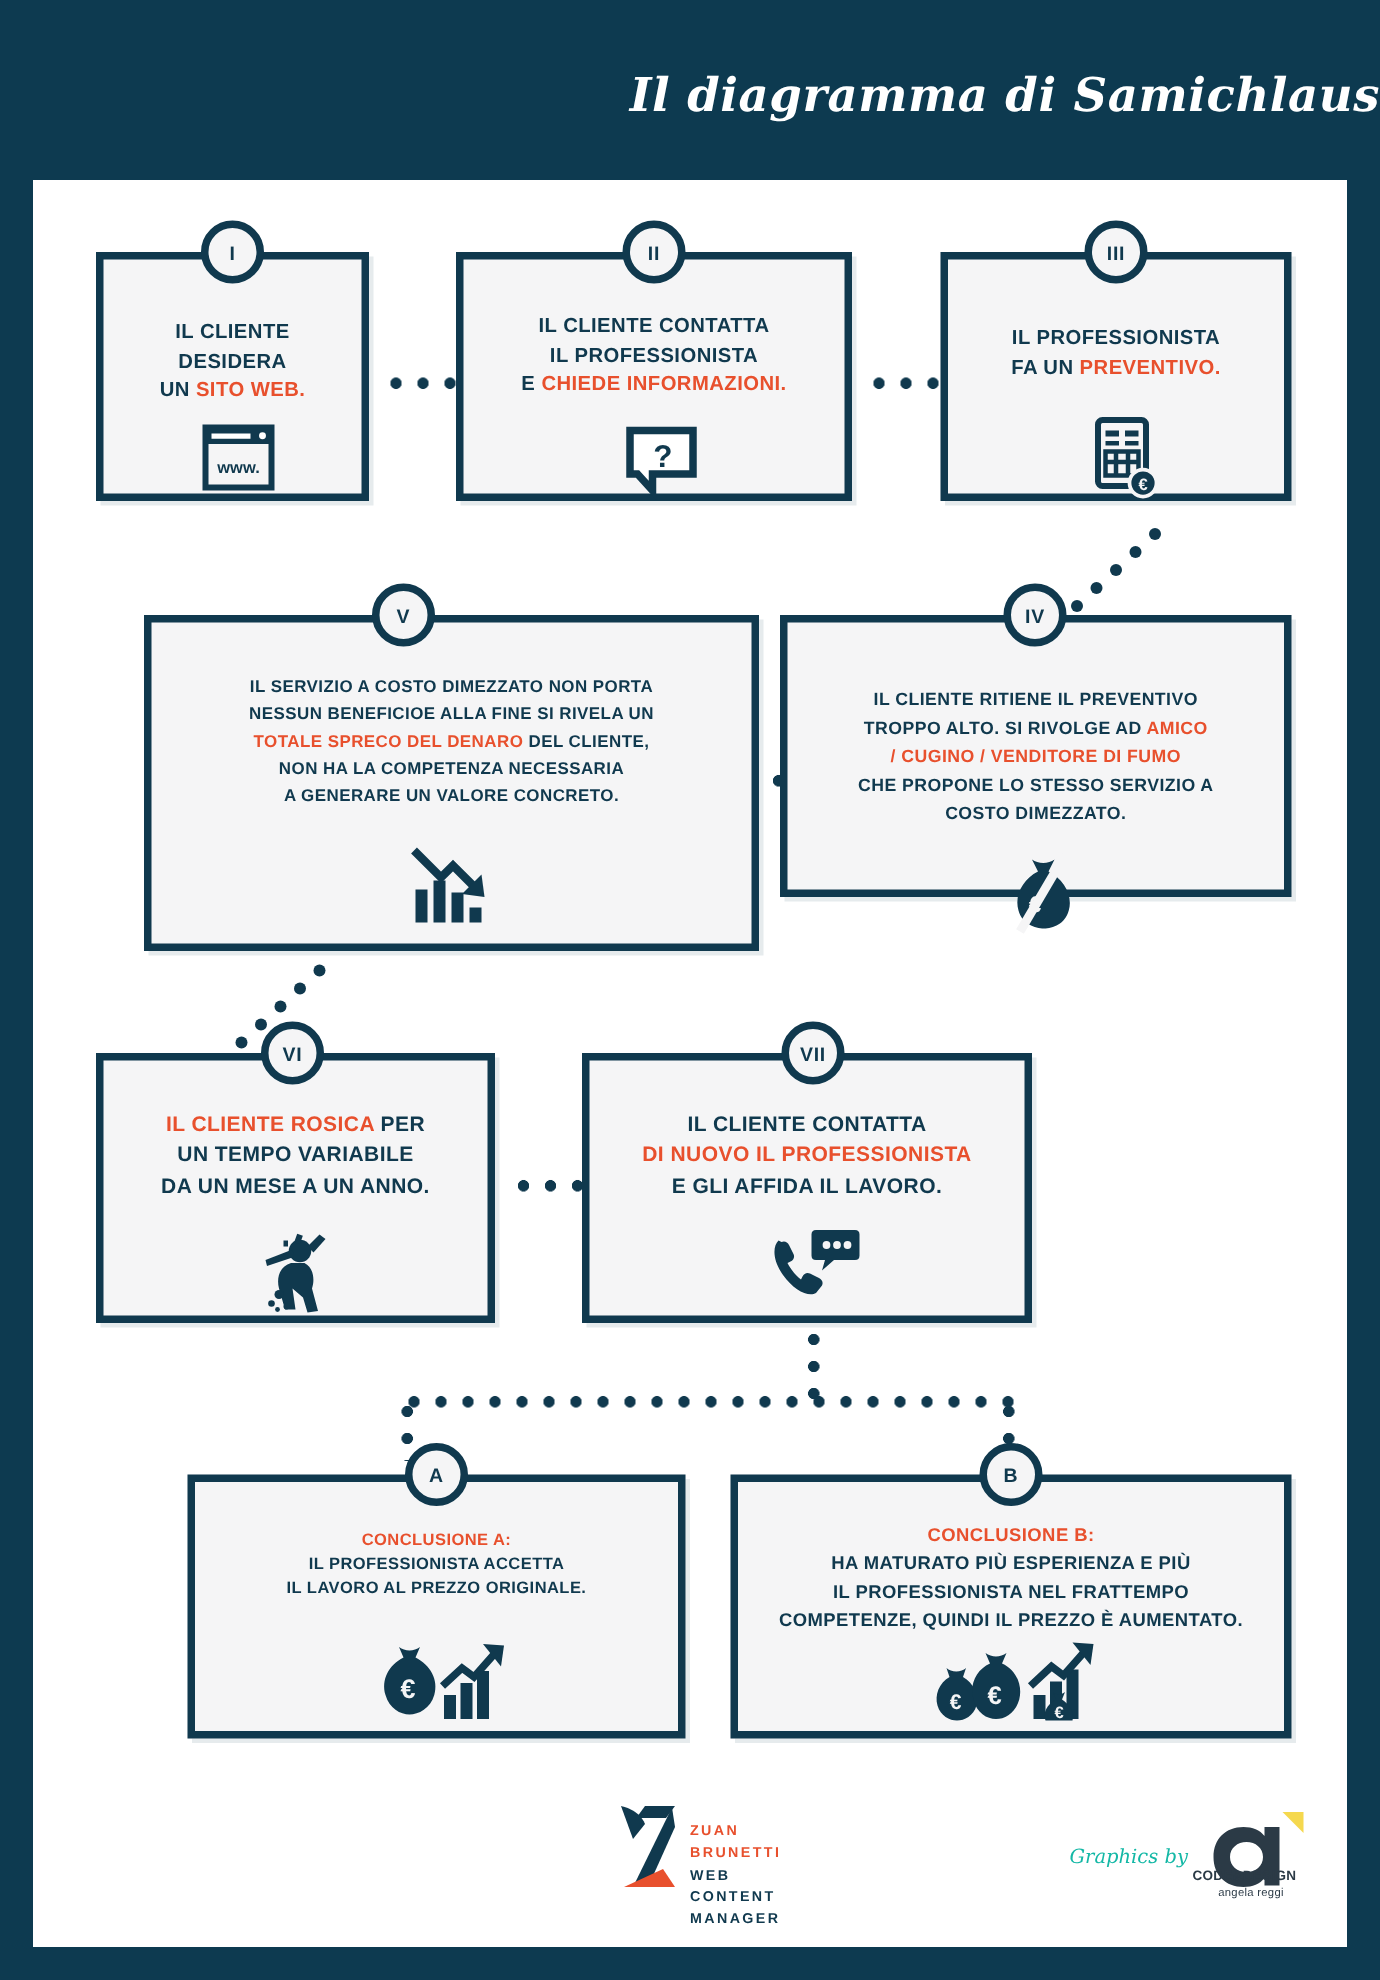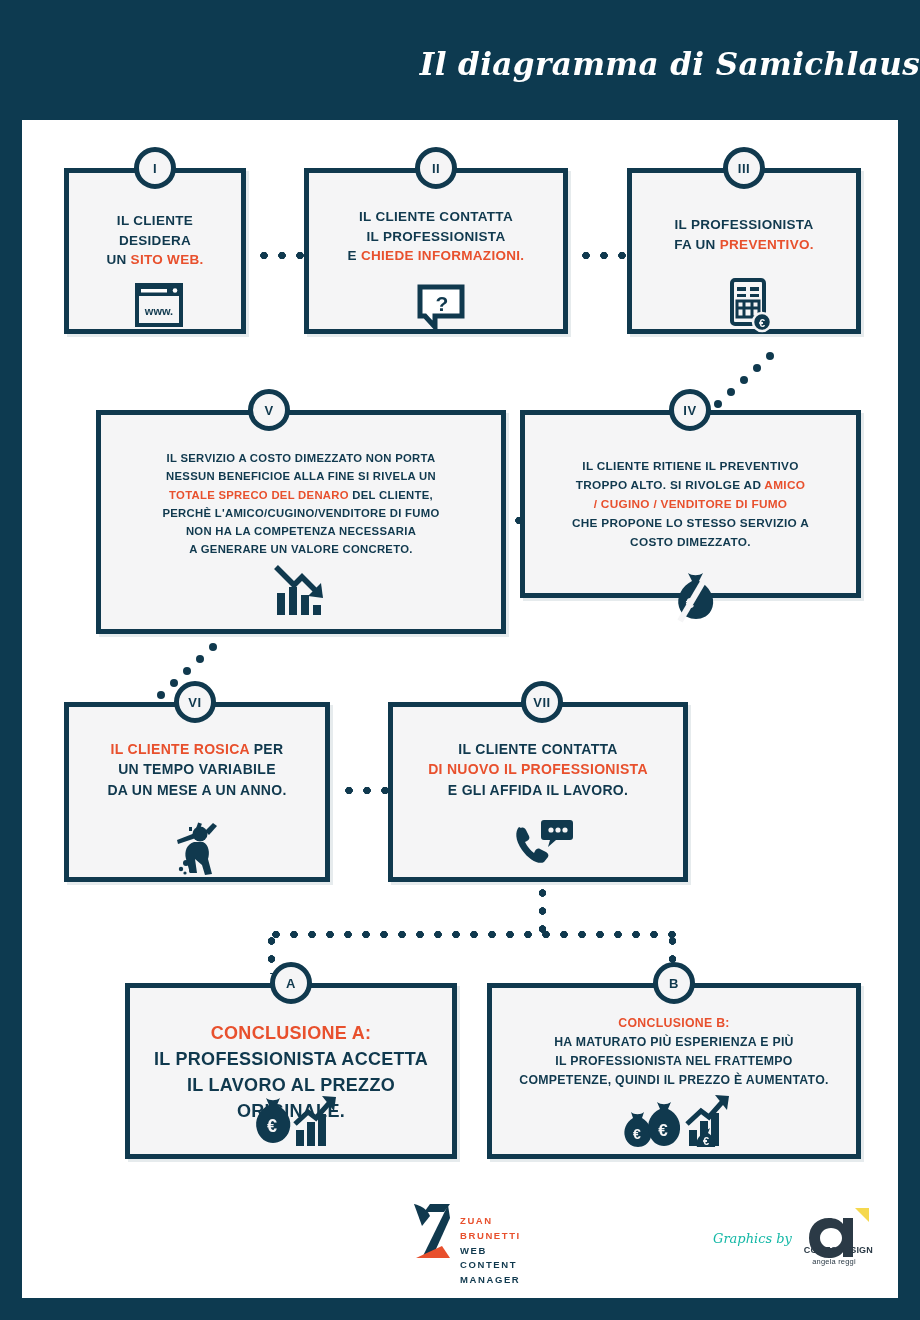--- a/index.html
+++ b/index.html
@@ -112,21 +112,21 @@
     position: absolute;
     left: 713px; top: 1231px;
     font-family: "DejaVu Serif", "Liberation Serif", serif;
     font-style: italic;
     font-size: 13px;
     color: #14b8a6;
   }
   .cd-logo { position: absolute; left: 795px; top: 1200px; width: 78px; height: 66px; }
   .cd-name {
     position: absolute; left: 795px; top: 1245px; width: 78px;
-    text-align: right;
+    text-align: left;
     font-weight: 700; font-size: 9px; letter-spacing: 0.2px;
     color: #2B3A46;
   }
   .cd-sub {
     position: absolute; left: 795px; top: 1257px; width: 78px;
     text-align: center;
     font-size: 7.5px; letter-spacing: 0.2px;
     color: #2B3A46;
   }
 </style>
@@ -221,21 +221,20 @@
     </div>
     <div class="badge" style="left:701px; top:27px;">
         <span>III</span>
       </div>
 
     <div class="box" style="left:42px; top:290px; width:410px; height:224px;margin-left:32px;">
       <div class="box-text" style="top:34px; font-size:11.3px; line-height:1.62;">
         <div><span>IL SERVIZIO A COSTO DIMEZZATO NON PORTA</span></div>
         <div><span>NESSUN BENEFICIOE ALLA FINE SI RIVELA UN</span></div>
         <div><span class="hl">TOTALE SPRECO DEL DENARO</span><span> DEL CLIENTE,</span></div>
-        <div><span>PERCHÈ L'AMICO/CUGINO/VENDITORE DI FUMO</span></div>
         <div><span>NON HA LA COMPETENZA NECESSARIA</span></div>
         <div><span>A GENERARE UN VALORE CONCRETO.</span></div>
       </div>
       <svg class="icon" style="left:168px; top:146px;" width="64" height="58" viewBox="0 0 64 58">
         <rect x="8" y="32" width="8" height="22" fill="#10394E"></rect>
         <rect x="20" y="26" width="8" height="28" fill="#10394E"></rect>
         <rect x="32" y="34" width="8" height="20" fill="#10394E"></rect>
         <rect x="44" y="44" width="8" height="10" fill="#10394E"></rect>
         <path d="M7 6 L25 24 L33 16 L50 33" fill="none" stroke="#10394E" stroke-width="5.5" stroke-linecap="butt"></path>
         <path d="M52 22 L54 37 L39 35 Z" fill="#10394E"></path>
@@ -303,21 +302,21 @@
         <circle cx="41" cy="15" r="2.6" fill="#F5F5F6"></circle>
         <circle cx="48" cy="15" r="2.6" fill="#F5F5F6"></circle>
         <circle cx="55" cy="15" r="2.6" fill="#F5F5F6"></circle>
       </svg>
     </div>
     <div class="badge" style="left:499px; top:561px;">
         <span>VII</span>
       </div>
 
     <div class="box" style="left:103px; top:863px; width:332px; height:176px;">
-      <div class="box-text" style="top:32px; font-size:18px;">
+      <div class="box-text" style="top:32px; font-size:11px;">
         <div><span class="hl">CONCLUSIONE A:</span></div>
         <div><span>IL PROFESSIONISTA ACCETTA</span></div>
         <div><span>IL LAVORO AL PREZZO ORIGINALE.</span></div>
       </div>
       <svg class="icon" style="left:118px; top:100px;" width="92" height="62" viewBox="0 0 92 62">
         <rect x="48" y="42" width="8" height="16" fill="#10394E"></rect>
         <rect x="59" y="34" width="8" height="24" fill="#10394E"></rect>
         <rect x="70" y="26" width="8" height="32" fill="#10394E"></rect>
         <path d="M47 36 L60 24 L68 30 L83 13" fill="none" stroke="#10394E" stroke-width="5"></path>
         <path d="M74 8 L88 9 L86 23 Z" fill="#10394E"></path>

